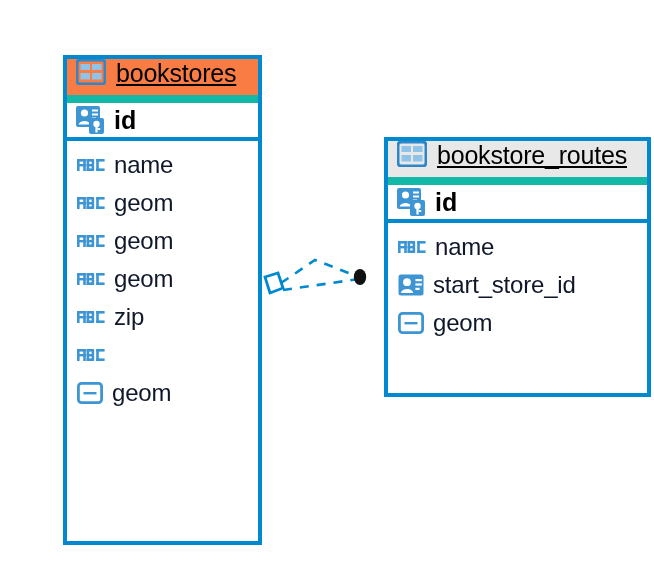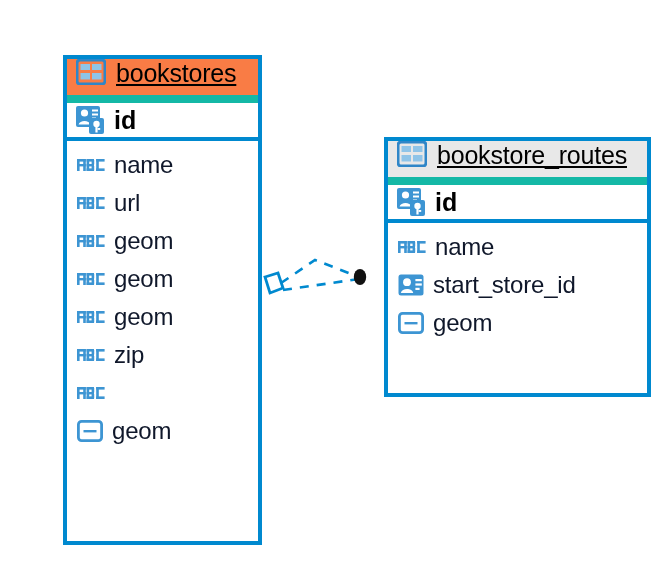--- a/index.html
+++ b/index.html
@@ -173,42 +173,20 @@
                 <rect x="14.6" y="11" width="2.6" height="4.4"></rect>
               <rect x="19.2" y="4" width="2.6" height="12"></rect>
                 <rect x="19.2" y="4" width="8.4" height="2.6"></rect>
               <rect x="19.2" y="13.4" width="8.4" height="2.6"></rect>
             </g>
           </svg>
         </span>
         <span class="attr-label">name</span>
       </div>
 
-      <div class="attr-row">
-        <span class="icon icon-abc">
-          <svg viewBox="0 0 28 20" width="28" height="20" xmlns="http://www.w3.org/2000/svg">
-            <g fill="#3d95d3">
-              <rect x="0" y="4" width="2.6" height="12"></rect>
-                <rect x="6.2" y="4" width="2.6" height="12"></rect>
-              <rect x="0" y="4" width="8.8" height="2.6"></rect>
-                <rect x="0" y="9" width="8.8" height="2.4"></rect>
-              <rect x="9.6" y="4" width="2.6" height="12"></rect>
-                <rect x="9.6" y="4" width="7.4" height="2.6"></rect>
-              <rect x="9.6" y="9" width="7.4" height="2.4"></rect>
-                <rect x="9.6" y="13.4" width="7.4" height="2.6"></rect>
-              <rect x="14.6" y="5" width="2.6" height="4.4"></rect>
-                <rect x="14.6" y="11" width="2.6" height="4.4"></rect>
-              <rect x="19.2" y="4" width="2.6" height="12"></rect>
-                <rect x="19.2" y="4" width="8.4" height="2.6"></rect>
-              <rect x="19.2" y="13.4" width="8.4" height="2.6"></rect>
-            </g>
-          </svg>
-        </span>
-        <span class="attr-label">url</span>
-      </div>
 
       <div class="attr-row">
         <span class="icon icon-abc">
           <svg viewBox="0 0 28 20" width="28" height="20" xmlns="http://www.w3.org/2000/svg">
             <g fill="#3d95d3">
               <rect x="0" y="4" width="2.6" height="12"></rect>
                 <rect x="6.2" y="4" width="2.6" height="12"></rect>
               <rect x="0" y="4" width="8.8" height="2.6"></rect>
                 <rect x="0" y="9" width="8.8" height="2.4"></rect>
               <rect x="9.6" y="4" width="2.6" height="12"></rect>

